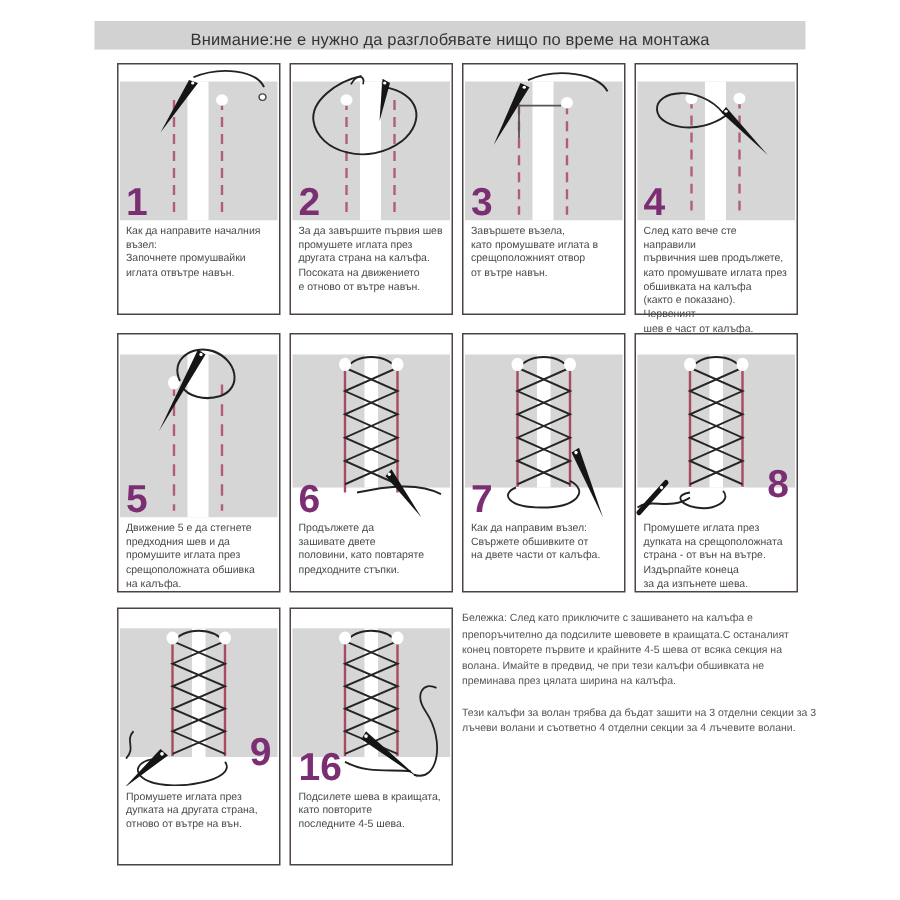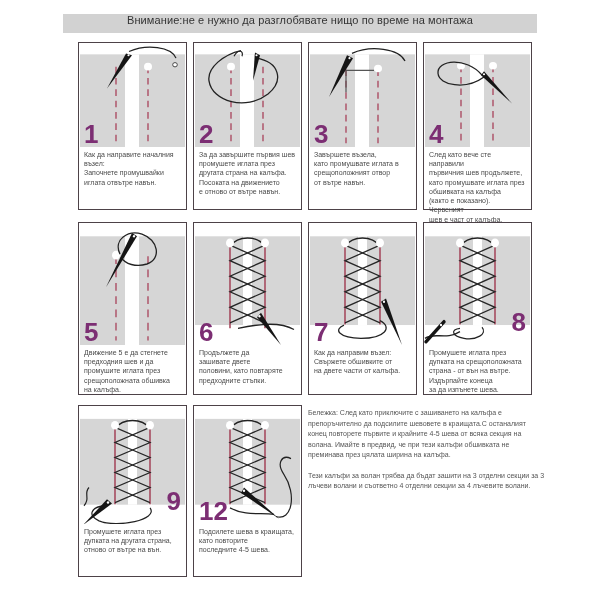--- a/index.html
+++ b/index.html
@@ -1,19 +1,19 @@
 <!DOCTYPE html>
 <html><head>
 <meta charset="utf-8">
 <style>
   html,body{margin:0;padding:0;background:#fff;}
   .stage{position:relative;width:600px;height:600px;background:#ffffff;overflow:hidden;
          font-family:"Liberation Sans",sans-serif;}
   .titlebar{position:absolute;left:63px;top:14px;width:474px;height:19px;background:#d2d2d2;
-            display:flex;align-items:flex-start;justify-content:center;
+            display:flex;align-items:flex-end;justify-content:center;
             font-size:11px;color:#333;letter-spacing:.1px;}
   .panel{position:absolute;width:109px;background:#fff;border:1px solid #4d4248;box-sizing:border-box;}
   .illus{position:relative;width:100%;}
   .illus svg{display:block;width:100%;height:100%;}
   .num{position:absolute;bottom:0px;left:5px;font-size:26px;font-weight:bold;color:#7c2e73;line-height:1;}
   .num.right{left:auto;right:5px;bottom:10px;}
   .caption{padding:3px 5px 2px 5px;font-size:7px;line-height:1.32;color:#4a4a4a;white-space:pre-line;}
   .note{position:absolute;left:308px;top:408px;width:238px;font-size:7px;line-height:1.5;color:#555;}
   .note p{margin:0 0 10px 0;}
   
@@ -254,21 +254,21 @@
         <path d="M71,20 L36,34 L71,48 L36,62 L71,76 L36,90" fill="none" stroke="#262626" stroke-width="1.2"></path>
         <circle cx="36" cy="18" r="4" fill="#fff"></circle>
         <circle cx="71" cy="18" r="4" fill="#fff"></circle>
         <circle cx="36" cy="95" r="3.5" fill="#fff"></circle>
         <circle cx="71" cy="95" r="3.5" fill="#fff"></circle>
         <path d="M36,95 C52,103 68,99 80,101" fill="none" stroke="#222" stroke-width="1.2"></path>
         <path d="M82,103 C98,108 103,82 90,64 C82,53 88,45 97,49" fill="none" stroke="#222" stroke-width="1.2"></path>
         <polygon points="85,105 50,76 47,81" fill="#151515"></polygon>
         <circle cx="50" cy="79" r="1.2" fill="#fff"></circle>
       </svg>
-      <div class="num">12</div>
+      <div class="num">16</div>
     </div>
     <div class="caption">Подсилете шева в краищата,
 като повторите
 последните 4-5 шева.</div>
   </div>
 
   <div class="note">
     <p>Бележка: След като приключите с зашиването на калъфа е препоръчително да подсилите шевовете в краищата.С останалият конец повторете първите и крайните 4-5 шева от всяка секция на волана. Имайте в предвид, че при тези калъфи обшивката не преминава през цялата ширина на калъфа.</p>
     <p>Тези калъфи за волан трябва да бъдат зашити на 3 отделни секции за 3 лъчеви волани и съответно 4 отделни секции за 4 лъчевите волани.</p>
   </div>

